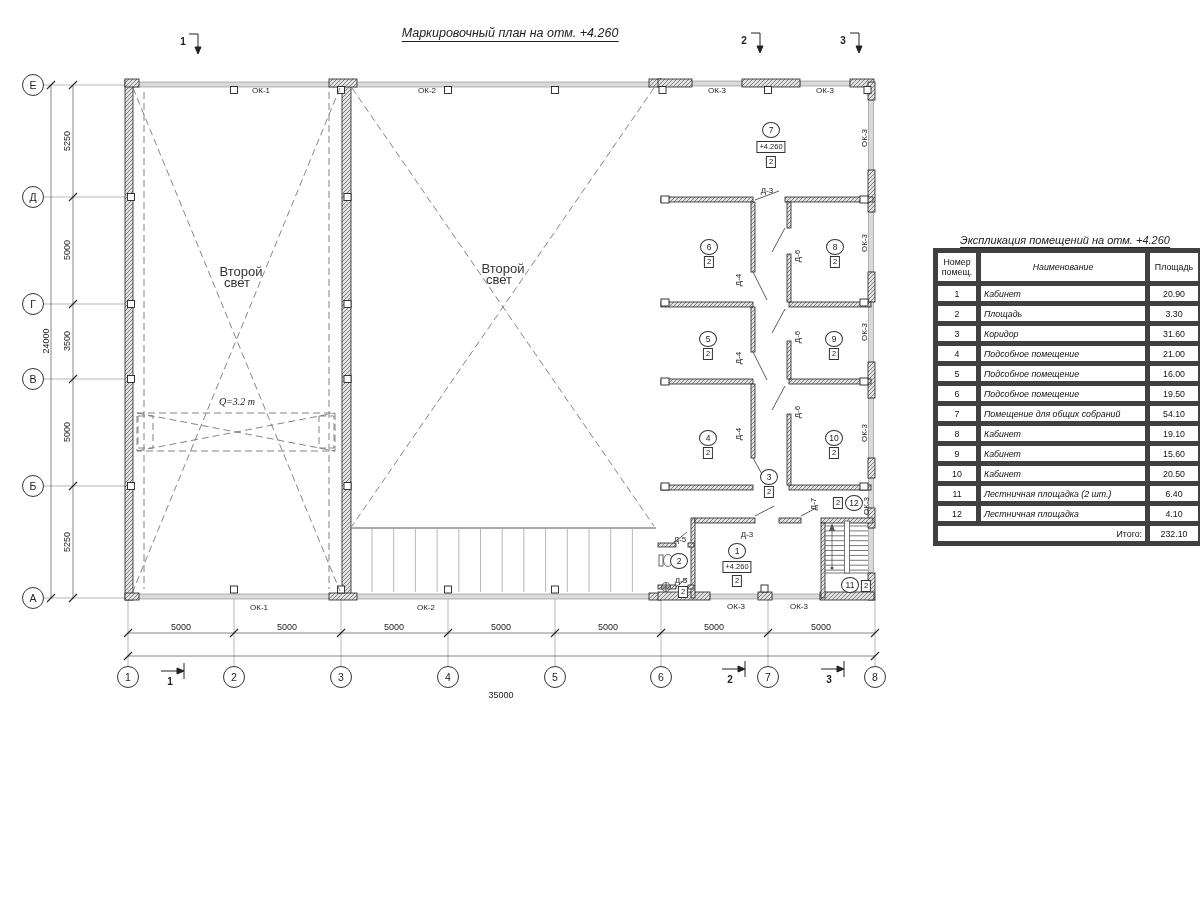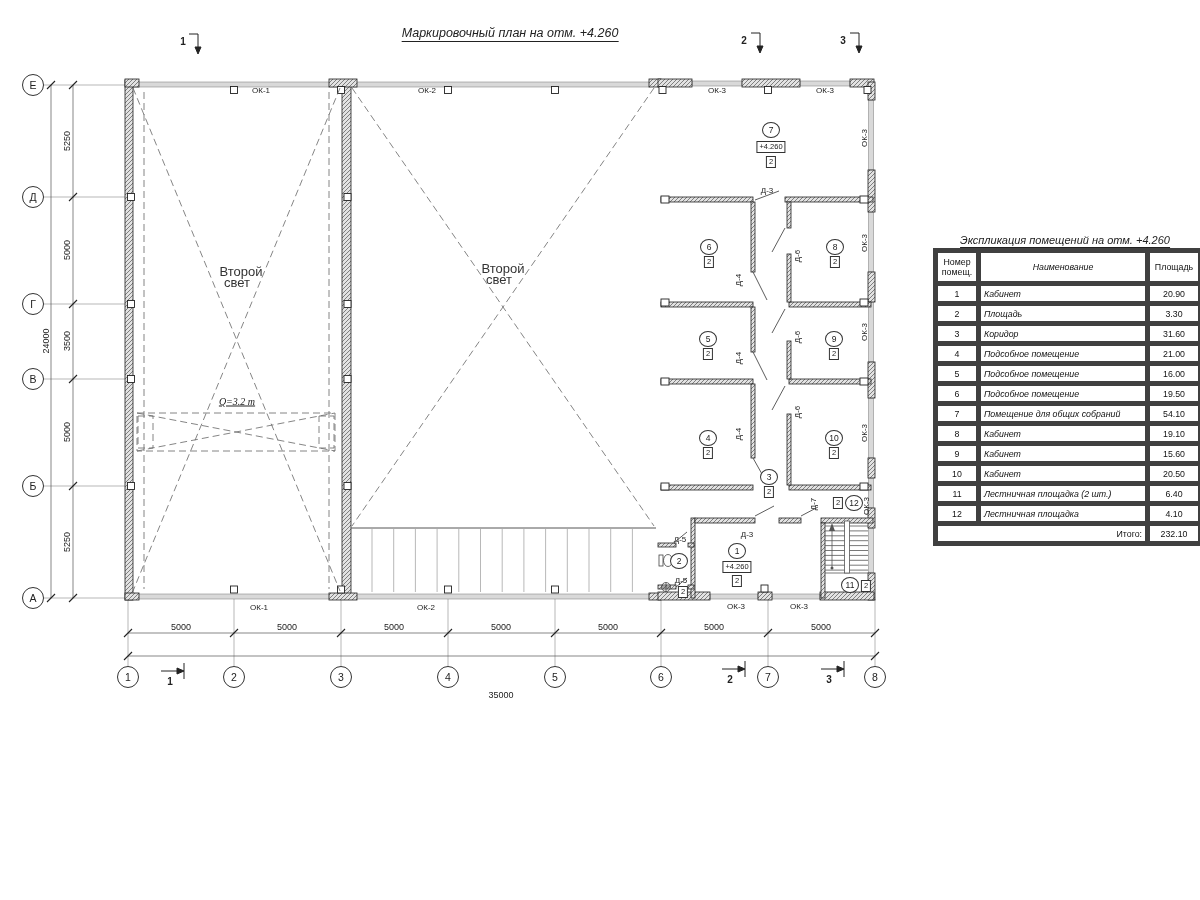--- a/index.html
+++ b/index.html
@@ -9,21 +9,21 @@
   .lbl{position:absolute;transform:translate(-50%,-50%);font-size:8px;white-space:nowrap;color:#222;}
   .vlbl{position:absolute;transform:translate(-50%,-50%) rotate(-90deg);font-size:8px;white-space:nowrap;color:#222;}
   .dim{position:absolute;transform:translate(-50%,-50%);font-size:9px;white-space:nowrap;color:#222;}
   .vdim{position:absolute;transform:translate(-50%,-50%) rotate(-90deg);font-size:9px;white-space:nowrap;color:#222;}
   .sec{position:absolute;transform:translate(-50%,-50%);font-size:10px;font-weight:bold;color:#222;}
   .title{position:absolute;transform:translate(-50%,-50%);font-size:12.5px;font-style:italic;
          border-bottom:1px solid #222;padding-bottom:1px;white-space:nowrap;}
   .ttitle{position:absolute;transform:translate(-50%,-50%);font-size:11px;font-style:italic;
          border-bottom:1px solid #222;padding-bottom:1px;white-space:nowrap;}
   .crane{position:absolute;transform:translate(-50%,-50%);font-size:10px;font-style:italic;
-         font-family:"Liberation Serif", serif;white-space:nowrap;text-decoration:underline;}
+         font-family:"Liberation Serif", serif;white-space:nowrap;}
   .cmark{position:absolute;transform:translate(-50%,-50%);border:1px solid #333;border-radius:50%;
          min-width:14px;height:14px;line-height:14px;text-align:center;font-size:8.5px;background:#fff;
          padding:0 1px;}
   .bmark{position:absolute;transform:translate(-50%,-50%);border:1px solid #333;font-size:7.5px;
          line-height:10px;padding:0 2px;background:#fff;white-space:nowrap;}
   .gcircle{position:absolute;transform:translate(-50%,-50%);width:20px;height:20px;line-height:20px;
          border:1px solid #333;border-radius:50%;font-size:10.5px;text-align:center;background:#fff;}
   .sltxt{position:absolute;transform:translate(-50%,-50%);font-size:13px;white-space:nowrap;color:#333;}
   
   #schedule{position:absolute;left:933px;top:248px;width:264px;border-collapse:collapse;

